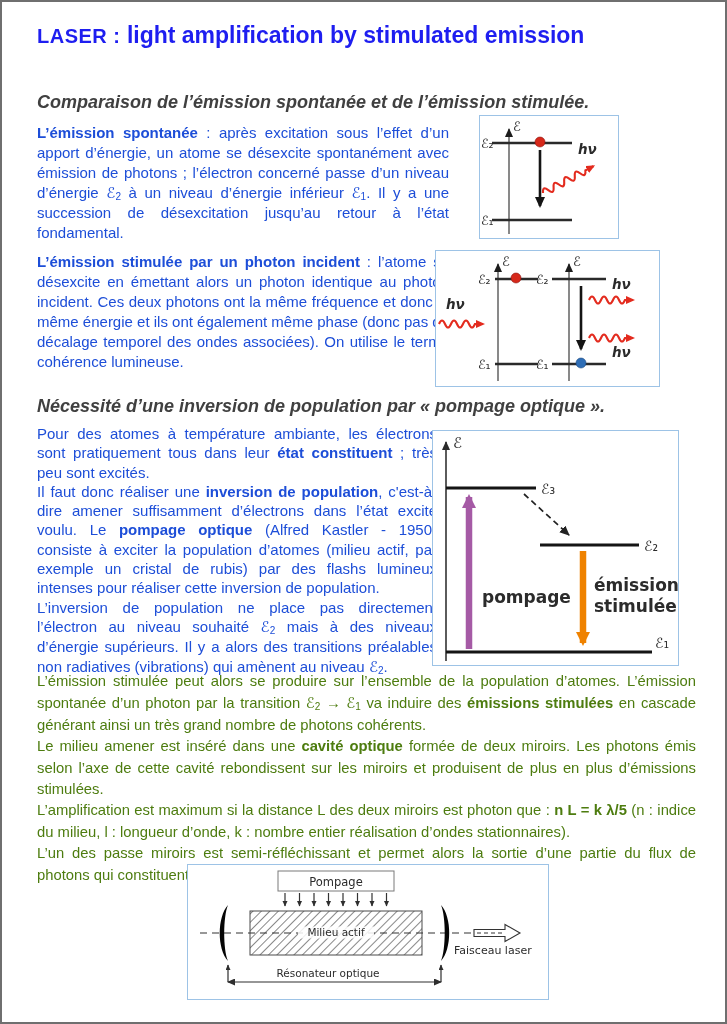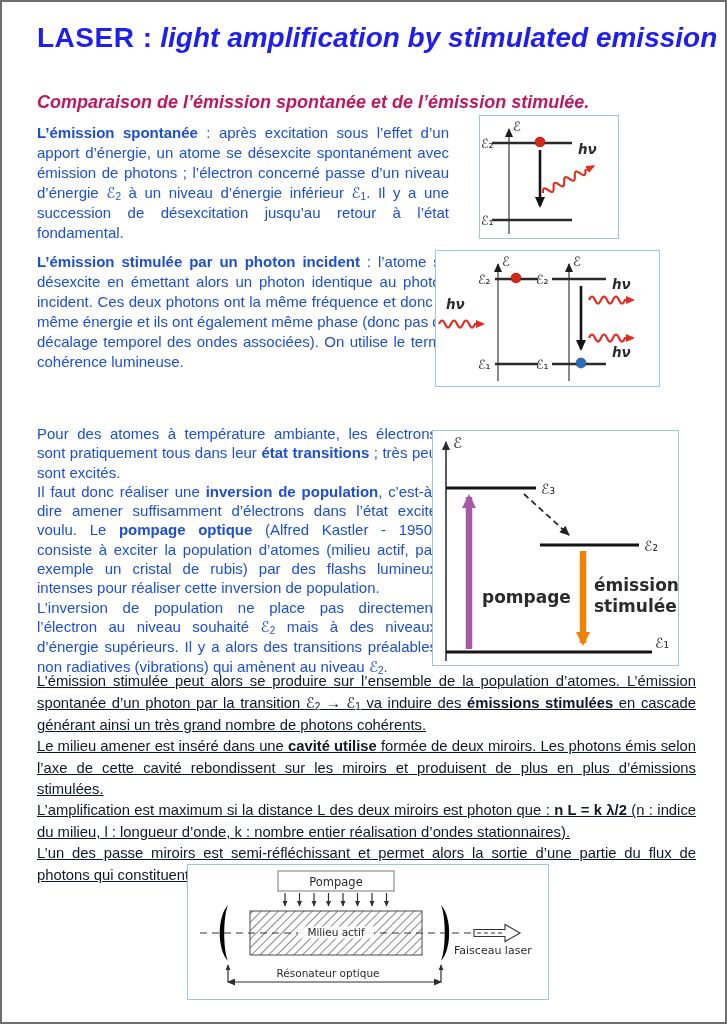--- a/index.html
+++ b/index.html
@@ -4,25 +4,25 @@
 <style>
   * { margin:0; padding:0; box-sizing:border-box; }
   html,body { background:#e8e8e8; }
   body { font-family:"Liberation Sans",sans-serif; color:#232323; }
   .page {
     position:relative; width:727px; height:1024px; background:#ffffff;
     border:2px solid #6f6f6f; overflow:hidden; margin:0 auto;
   }
   .abs { position:absolute; }
   .doc-title { left:35px; top:20px; color:#1e1ef0; font-weight:bold; white-space:nowrap; }
-  .doc-title .t-main { font-size:28px; letter-spacing:.5px; }
-  .doc-title .t-rest { font-size:28px;font-style:italic; }
-  .sec-heading { color:#be185d; font-weight:bold; font-style:italic; font-size:18px; white-space:nowrap; }
+  .doc-title .t-main { font-size:20px; letter-spacing:.5px; }
+  .doc-title .t-rest { font-size:23px; }
+  .sec-heading { color:#404040; font-weight:bold; font-style:italic; font-size:18px; white-space:nowrap; }
   .para { font-size:15px; line-height:20px; text-align:justify; color:#1d4ed8; }
-  .para-wide { font-size:14.8px; line-height:21.4px; text-align:justify; color:#0f172a;text-decoration:underline; }
+  .para-wide { font-size:14.8px; line-height:21.4px; text-align:justify; color:#4d7c0f; }
   .b { font-weight:bold; }
   .scr { font-family:"DejaVu Sans","DejaVu Serif",sans-serif; }
   sub { font-size:10px; line-height:0; vertical-align:-2px; }
   .figbox { background:#ffffff; border:1px solid #9dc3e6; }
   svg text { font-family:"DejaVu Sans",sans-serif; fill:#2b2b2b; }
 </style>
 </head>
 <body>
 
 <div class="page">
@@ -103,23 +103,24 @@
       <g transform="translate(153,49)">
         <path d="M0 0 q3 -7 6 0 t6 0 t6 0 t6 0 t6 0 t6 0 l8 0" fill="none" stroke="#e32b1e" stroke-width="2.1" marker-end="url(#f2r)"></path>
       </g>
       <g transform="translate(153,87)">
         <path d="M0 0 q3 -7 6 0 t6 0 t6 0 t6 0 t6 0 t6 0 l8 0" fill="none" stroke="#e32b1e" stroke-width="2.1" marker-end="url(#f2r)"></path>
       </g>
       <text x="176" y="106" font-size="13.5" font-weight="bold" font-style="italic" fill="#e32b1e">hν</text>
     </svg>
   </div>
 
+  <div class="abs sec-heading" style="left:35px; top:394px;">Nécessité d’une inversion de population par « pompage optique ».</div>
 
   <div class="abs" style="left:35px; top:422px; width:400px;">
-    <p class="para" style="line-height:19.3px;"><span>Pour des atomes à température ambiante, les électrons sont pratiquement tous dans leur </span><span class="b">état transitions</span><span> ; très peu sont excités.</span></p>
+    <p class="para" style="line-height:19.3px;"><span>Pour des atomes à température ambiante, les électrons sont pratiquement tous dans leur </span><span class="b">état constituent</span><span> ; très peu sont excités.</span></p>
     <p class="para" style="line-height:19.3px;"><span>Il faut donc réaliser une </span><span class="b">inversion de population</span><span>, c'est-à-dire amener suffisamment d’électrons dans l’état excité voulu. Le </span><span class="b">pompage optique</span><span> (Alfred Kastler - 1950) consiste à exciter la population d’atomes (milieu actif, par exemple un cristal de rubis) par des flashs lumineux intenses pour réaliser cette inversion de population.</span></p>
     <p class="para" style="line-height:19.3px;"><span>L’inversion de population ne place pas directement l’électron au niveau souhaité </span><span class="scr">ℰ</span><sub>2</sub><span> mais à des niveaux d’énergie supérieurs. Il y a alors des transitions préalables non radiatives (vibrations) qui amènent au niveau </span><span class="scr">ℰ</span><sub>2</sub><span>.</span></p>
   </div>
 
   <div class="abs figbox" style="left:430px; top:428px; width:247px; height:236px;">
     <svg width="245" height="234" viewBox="0 0 245 234">
       <defs>
         <marker id="f3k" markerUnits="userSpaceOnUse" markerWidth="10" markerHeight="9" refX="8" refY="4" orient="auto">
             <path d="M0,0L9,4L0,8Z" fill="#2a2a2a"></path>
           </marker>
@@ -145,22 +146,22 @@
       <line x1="91" y1="63" x2="136" y2="104" stroke="#222222" stroke-width="1.7" stroke-dasharray="6 4" marker-end="url(#f3kd)"></line>
       <line x1="150" y1="120" x2="150" y2="212" stroke="#ef8200" stroke-width="6.5" marker-end="url(#f3o)"></line>
       <text x="49" y="172" font-size="17" font-weight="bold" fill="#a55aa5" font-family="Liberation Sans, sans-serif">pompage</text>
       <text x="161" y="160" font-size="17" font-weight="bold" fill="#ef8200" font-family="Liberation Sans, sans-serif">émission</text>
       <text x="161" y="181" font-size="17" font-weight="bold" fill="#ef8200" font-family="Liberation Sans, sans-serif">stimulée</text>
     </svg>
   </div>
 
   <div class="abs" style="left:35px; top:669px; width:659px;">
     <p class="para-wide"><span>L’émission stimulée peut alors se produire sur l’ensemble de la population d’atomes. L’émission spontanée d’un photon par la transition </span><span class="scr">ℰ</span><sub>2</sub><span> → </span><span class="scr">ℰ</span><sub>1</sub><span> va induire des </span><span class="b">émissions stimulées</span><span> en cascade générant ainsi un très grand nombre de photons cohérents.</span></p>
-    <p class="para-wide"><span>Le milieu amener est inséré dans une </span><span class="b">cavité utilise</span><span> formée de deux miroirs. Les photons émis selon l’axe de cette cavité rebondissent sur les miroirs et produisent de plus en plus d’émissions stimulées.</span></p>
-    <p class="para-wide"><span>L’amplification est maximum si la distance L des deux miroirs est photon que : </span><span class="b">n L = k λ/2</span><span> (n : indice du milieu, l : longueur d’onde, k : nombre entier réalisation d’ondes stationnaires).</span></p>
+    <p class="para-wide"><span>Le milieu amener est inséré dans une </span><span class="b">cavité optique</span><span> formée de deux miroirs. Les photons émis selon l’axe de cette cavité rebondissent sur les miroirs et produisent de plus en plus d’émissions stimulées.</span></p>
+    <p class="para-wide"><span>L’amplification est maximum si la distance L des deux miroirs est photon que : </span><span class="b">n L = k λ/5</span><span> (n : indice du milieu, l : longueur d’onde, k : nombre entier réalisation d’ondes stationnaires).</span></p>
     <p class="para-wide"><span>L’un des passe miroirs est semi-réfléchissant et permet alors la sortie d’une partie du flux de photons qui constituent alors le </span><span class="b">faisceau LASER.</span></p>
   </div>
 
   <div class="abs figbox" style="left:185px; top:862px; width:362px; height:136px;">
     <svg width="360" height="134" viewBox="0 0 360 134">
       <defs>
         <pattern id="f4h" width="6" height="6" patternUnits="userSpaceOnUse" patternTransform="rotate(45)">
           <rect width="6" height="6" fill="#ffffff"></rect>
           <line x1="0" y1="0" x2="0" y2="6" stroke="#555555" stroke-width="1.4"></line>
         </pattern>

